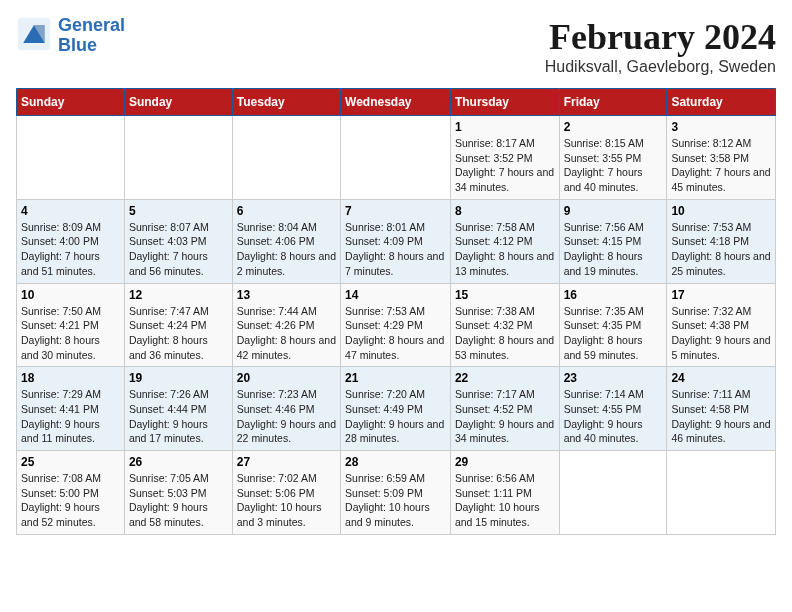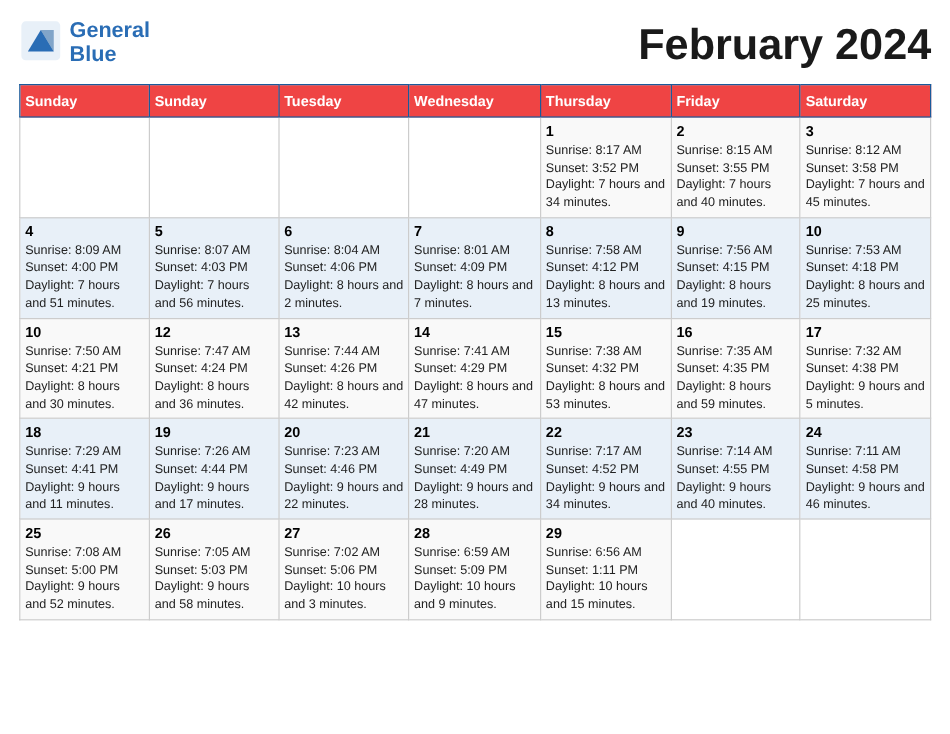--- a/index.html
+++ b/index.html
@@ -34,32 +34,33 @@
       width: 36px;
       height: 36px;
     }
     .title-area {
       text-align: right;
     }
     .month-title {
       font-size: 36px;
       font-weight: bold;
       color: #1a1a1a;
+      font-family: Liberation Serif, serif;
     }
     .location-title {
       font-size: 16px;
       color: #333;
     }
     table {
       width: 100%;
       border-collapse: collapse;
       font-size: 11px;
     }
     thead tr th {
-      background-color: #ef4444;
+      background-color: #b91c1c;
       color: #fff;
       padding: 6px 4px;
       text-align: left;
       font-size: 12px;
       font-weight: bold;
       border: 1px solid #1a5a9a;
     }
     tbody tr td {
       border: 1px solid #ccc;
       vertical-align: top;
@@ -98,20 +99,21 @@
       <polygon points="8,30 20,10 32,30" fill="#2a6db5"></polygon>
       <polygon points="20,10 32,10 32,30" fill="#1a5a9a" opacity="0.5"></polygon>
     </svg>
     <div class="logo-text">
       <div><span>General</span></div>
       <div><span>Blue</span></div>
     </div>
   </div>
   <div class="title-area">
     <div class="month-title">February 2024</div>
+    <div class="location-title">Hudiksvall, Gaevleborg, Sweden</div>
   </div>
 </div>
 
 <table>
   <thead>
     <tr>
     <th>Sunday</th>
         <th>Sunday</th>
         <th>Tuesday</th>
         <th>Wednesday</th>
@@ -216,21 +218,21 @@
         </td>
         <td>
           <span class="day-num">13</span>
           <div class="day-detail">Sunrise: 7:44 AM
 Sunset: 4:26 PM
 Daylight: 8 hours
 and 42 minutes.</div>
         </td>
         <td>
           <span class="day-num">14</span>
-          <div class="day-detail">Sunrise: 7:41 AM
+          <div class="day-detail">Sunrise: 7:53 AM
 Sunset: 4:29 PM
 Daylight: 8 hours
 and 47 minutes.</div>
         </td>
         <td>
           <span class="day-num">15</span>
           <div class="day-detail">Sunrise: 7:38 AM
 Sunset: 4:32 PM
 Daylight: 8 hours
 and 53 minutes.</div>

